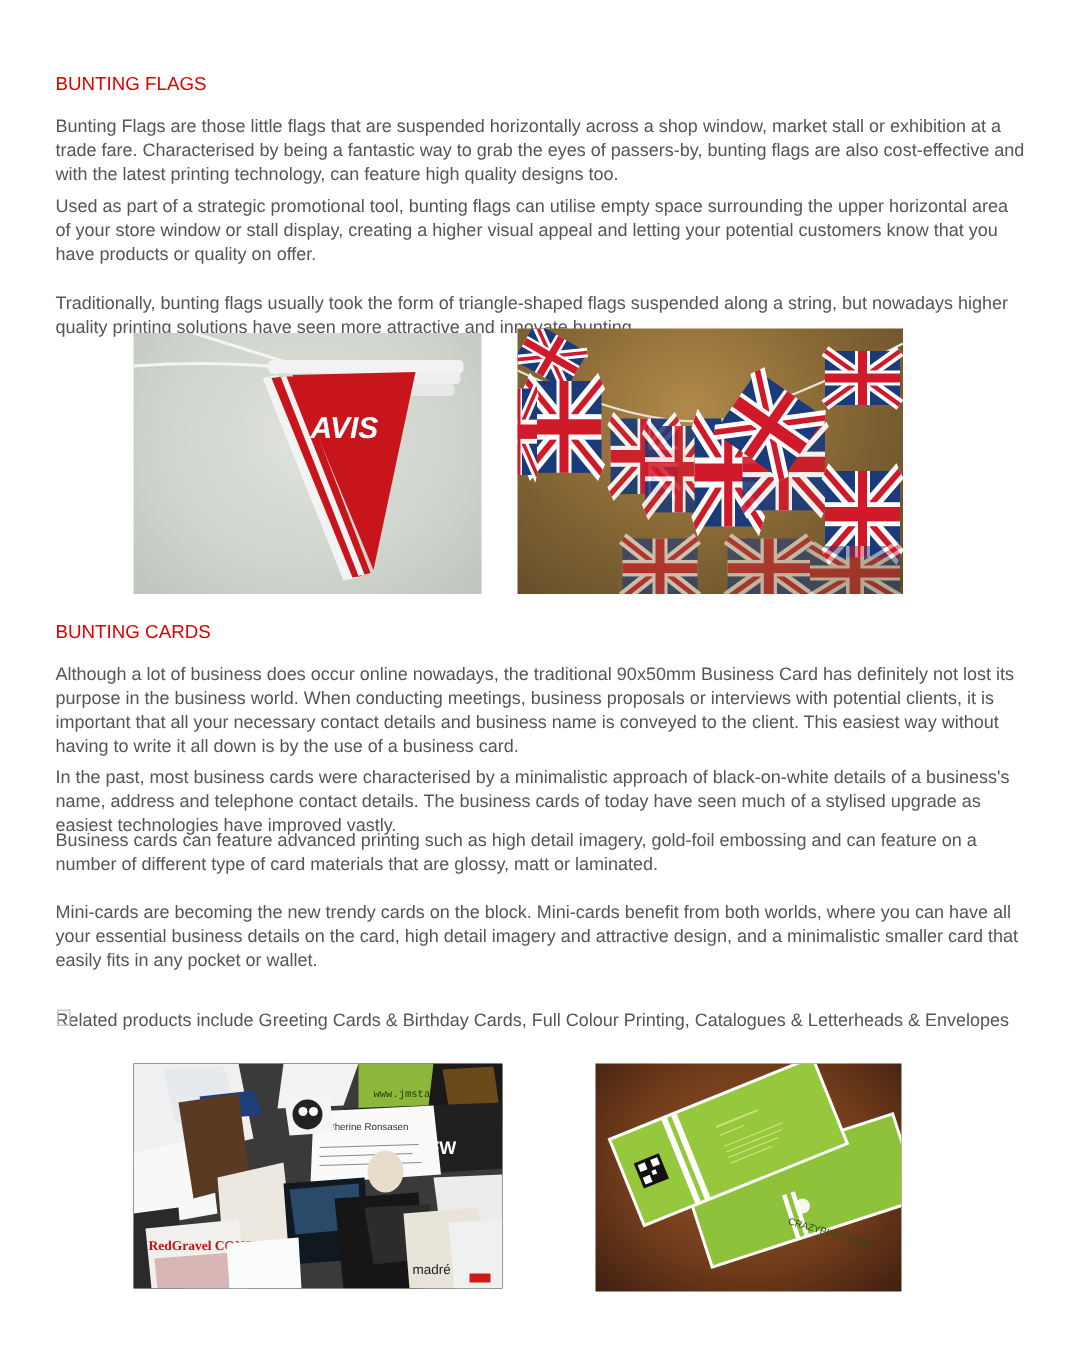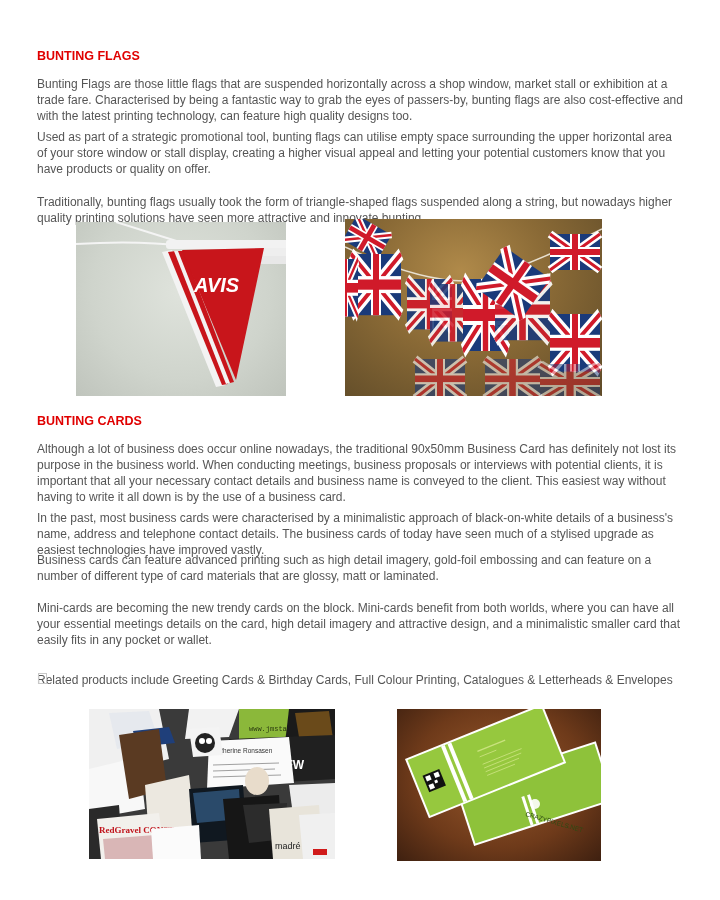--- a/index.html
+++ b/index.html
@@ -1,27 +1,27 @@
 <!DOCTYPE html>
 <html><head>
   <meta charset="utf-8">
   <style>
     html, body { margin: 0; padding: 0; background: #ffffff; }
     body { width: 720px; height: 900px; position: relative; overflow: hidden;
            font-family: "Liberation Sans", sans-serif; }
-    .heading { position: absolute; left: 37px; color: #e00000; font-weight: bold;
+    .heading { position: absolute; left: 37px; color: #e00000; font-weight: normal;
                font-size: 12.5px; margin: 0; line-height: 16px; }
     .para { position: absolute; left: 37px; width: 648px; color: #555555;
             font-size: 12px; line-height: 16px; margin: 0; }
     .img { position: absolute; overflow: hidden; }
     .tofu { display: inline-block; width: 7px; height: 9px; border: 1px solid #c8c8c8;
             position: absolute; left: 38px; top: 673px; }
 
     
-    #img-avis { left: 76px; top: 222px; width: 210px; height: 174px;
+    #img-avis { left: 89px; top: 222px; width: 232px; height: 174px;
       background: radial-gradient(ellipse at 50% 40%, #dfe3dc 0%, #cfd4cc 60%, #bfc4bc 100%); }
     
     #img-uj { left: 345px; top: 219px; width: 257px; height: 177px;
       background: radial-gradient(ellipse at 45% 30%, #b08a4a 0%, #8a6a36 45%, #5e4a28 100%); }
     
     #img-collage { left: 89px; top: 709px; width: 246px; height: 150px; background: #2a2a2a; }
     
     #img-green { left: 397px; top: 709px; width: 204px; height: 152px;
       background: radial-gradient(ellipse at 50% 45%, #9a5a2c 0%, #6e3a1a 60%, #3e2010 100%); }
   </style>
@@ -78,21 +78,21 @@
     <use href="#uj" transform="translate(140,140) scale(1.1,1.1)" opacity="0.55"></use>
     <use href="#uj" transform="translate(195,145) scale(1.2,1.0)" opacity="0.5"></use>
   </svg>
 </div>
 
 <h2 class="heading" style="top:413px">BUNTING CARDS</h2>
 
 <p class="para" style="top:441px">Although a lot of business does occur online nowadays, the traditional 90x50mm Business Card has definitely not lost its purpose in the business world. When conducting meetings, business proposals or interviews with potential clients, it is important that all your necessary contact details and business name is conveyed to the client. This easiest way without having to write it all down is by the use of a business card.</p>
 <p class="para" style="top:510px">In the past, most business cards were characterised by a minimalistic approach of black-on-white details of a business's name, address and telephone contact details. The business cards of today have seen much of a stylised upgrade as easiest technologies have improved vastly.</p>
 <p class="para" style="top:552px">Business cards can feature advanced printing such as high detail imagery, gold-foil embossing and can feature on a number of different type of card materials that are glossy, matt or laminated.</p>
-<p class="para" style="top:600px">Mini-cards are becoming the new trendy cards on the block. Mini-cards benefit from both worlds, where you can have all your essential meetings details on the card, high detail imagery and attractive design, and a minimalistic smaller card that easily fits in any pocket or wallet.</p>
+<p class="para" style="top:600px">Mini-cards are becoming the new trendy cards on the block. Mini-cards benefit from both worlds, where you can have all your essential business details on the card, high detail imagery and attractive design, and a minimalistic smaller card that easily fits in any pocket or wallet.</p>
 <p class="para" style="top:672px">Related products include Greeting Cards &amp; Birthday Cards, Full Colour Printing, Catalogues &amp; Letterheads &amp; Envelopes</p>
 <span class="tofu"></span>
 
 <div class="img" id="img-collage">
   <svg width="246" height="150" viewBox="0 0 246 150">
     <rect x="0" y="0" width="246" height="150" fill="#3a3a3a"></rect>
     <polygon points="0,0 70,0 80,50 0,70" fill="#f0f0f0"></polygon>
     <polygon points="20,4 60,2 70,32 28,40" fill="#e6e9ee"></polygon>
     <polygon points="44,22 80,18 86,34 48,38" fill="#1f3f7a"></polygon>
     <polygon points="100,0 150,0 140,28 96,30" fill="#f2f2f2"></polygon>

